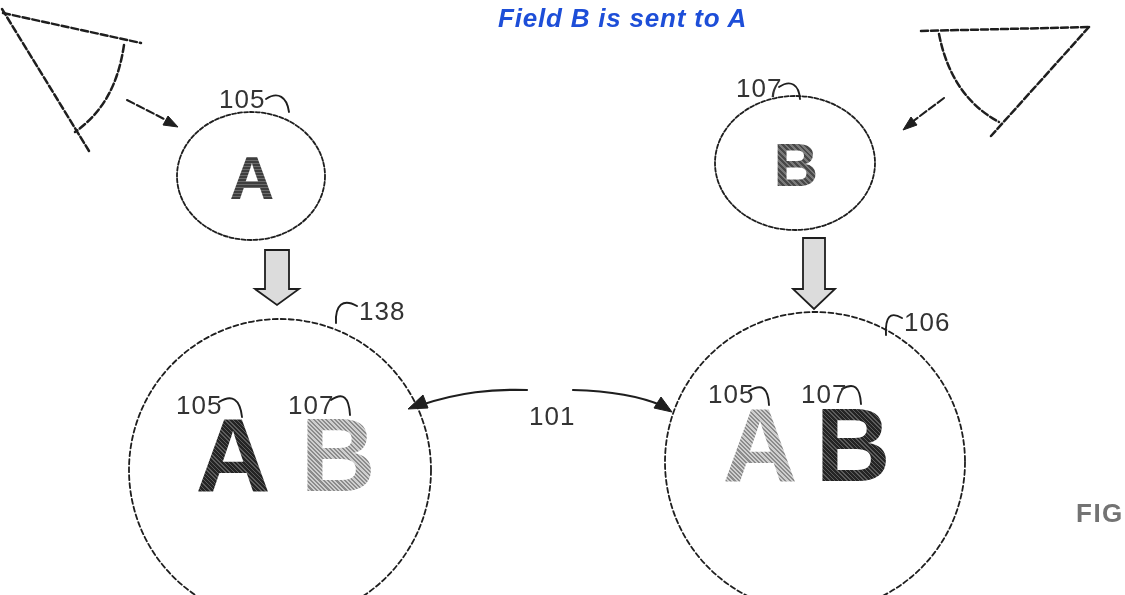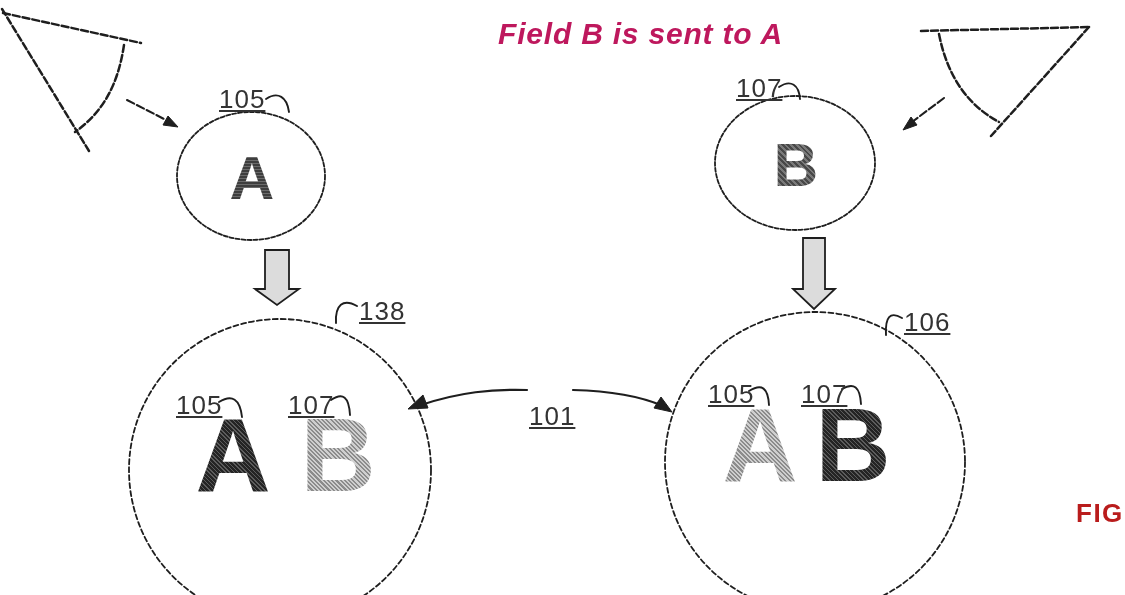--- a/index.html
+++ b/index.html
@@ -26,31 +26,31 @@
   .sketch-circle{stroke-width:1.8;stroke-dasharray:4 2;}
   .big-circle{stroke-width:1.8;stroke-dasharray:5 3;}
   .eye-line{stroke-width:2.5;stroke-dasharray:7 3;}
   .thin-arrow{stroke-width:2.1;stroke-dasharray:8 3;}
   .leader{stroke-width:1.9;}
   .sync-line{stroke-width:2.2;}
   .lineart polygon.head{fill:var(--ink);stroke:var(--ink);stroke-width:1;}
   .lineart polygon.block{fill:var(--block-arrow-fill);stroke:var(--ink);stroke-width:1.8;}
 
   .title{
-    position:absolute;left:498px;top:16px;height:36px;line-height:36px;
-    font-size:30px;font-style:italic;font-weight:700;color:#be185d;letter-spacing:.8px;
+    position:absolute;left:498px;top:0;height:36px;line-height:36px;
+    font-size:26px;font-style:italic;font-weight:700;color:#1d4ed8;letter-spacing:.8px;
     white-space:nowrap;
   }
   .fig-label{
     position:absolute;left:1076px;top:498px;font-size:26px;font-weight:700;
-    color:#b91c1c;letter-spacing:1.5px;white-space:nowrap;
+    color:#737373;letter-spacing:1.5px;white-space:nowrap;
   }
   .ref{
     position:absolute;font-size:26px;color:var(--label);letter-spacing:1px;
-    white-space:nowrap;line-height:26px;text-decoration:underline;
+    white-space:nowrap;line-height:26px;
   }
   .letter-box{
     position:absolute;display:flex;align-items:center;justify-content:center;
     font-weight:700;white-space:nowrap;
   }
   .small-letter{font-size:62px;}
   .big-letter{font-size:104px;}
   .shade-medium-a{color:var(--letter-medium-a);}
   .shade-medium-b{color:var(--letter-medium-b);}
   .shade-dark{color:var(--letter-dark);}

